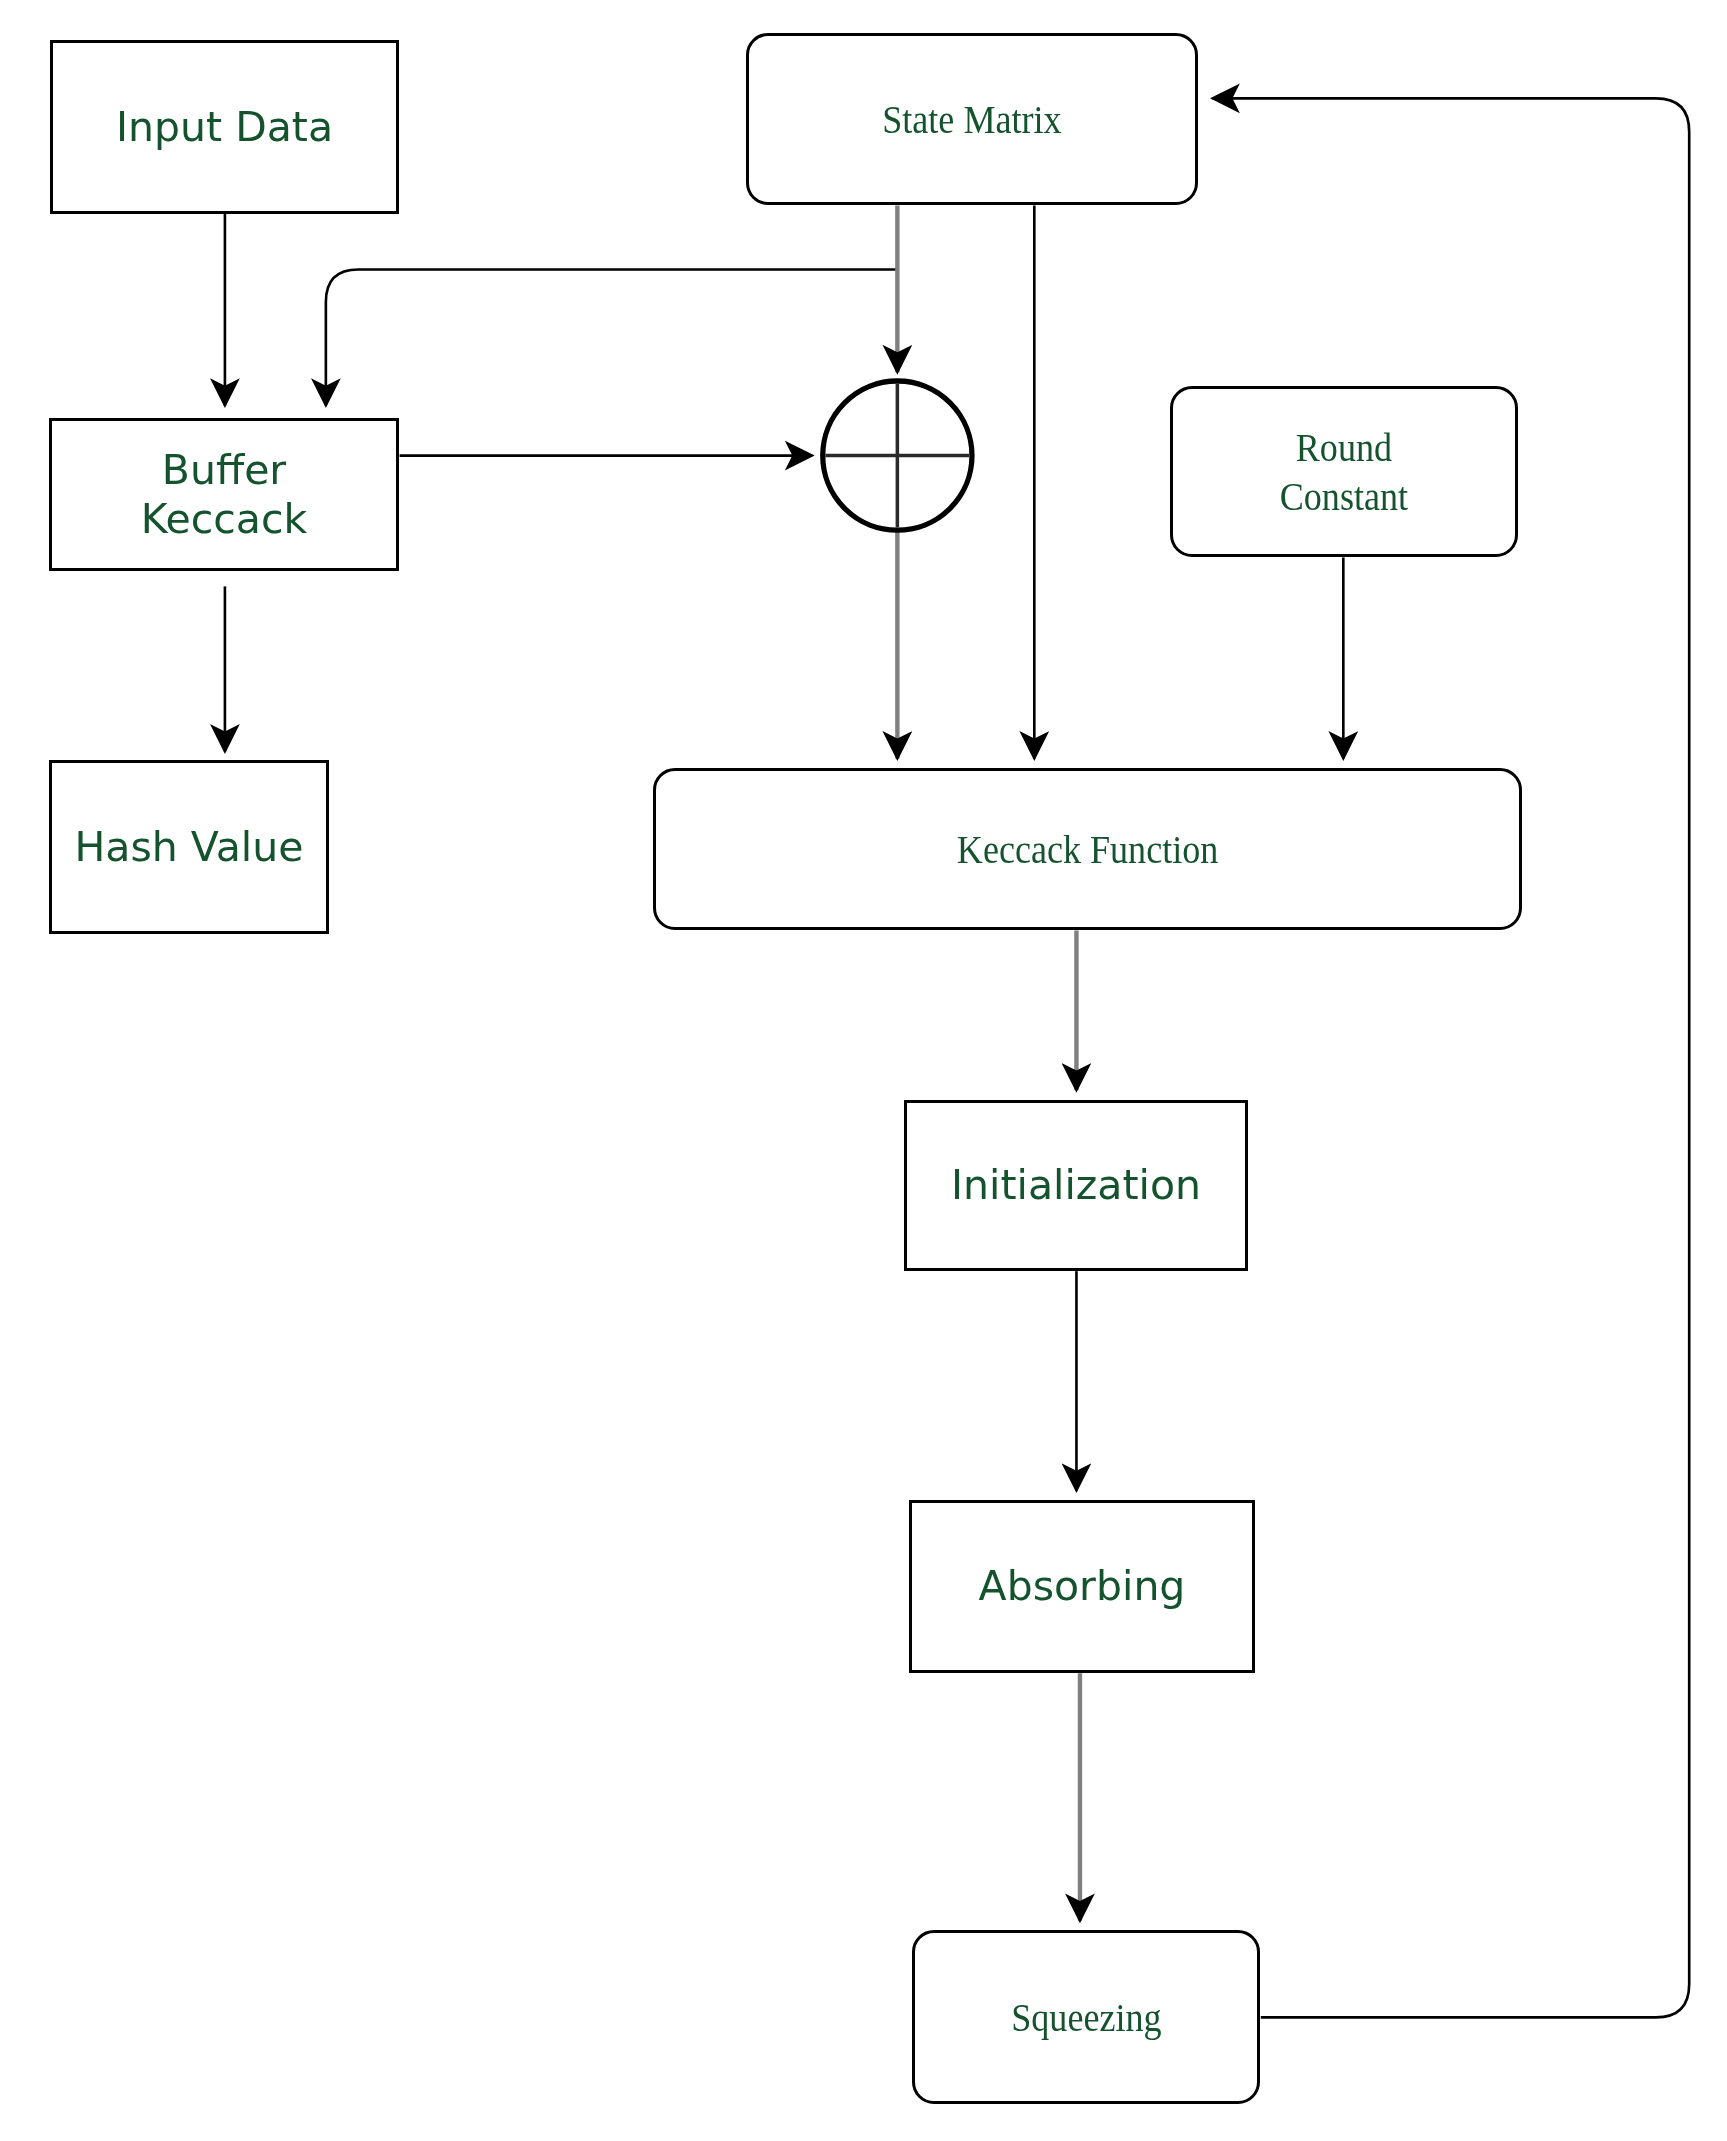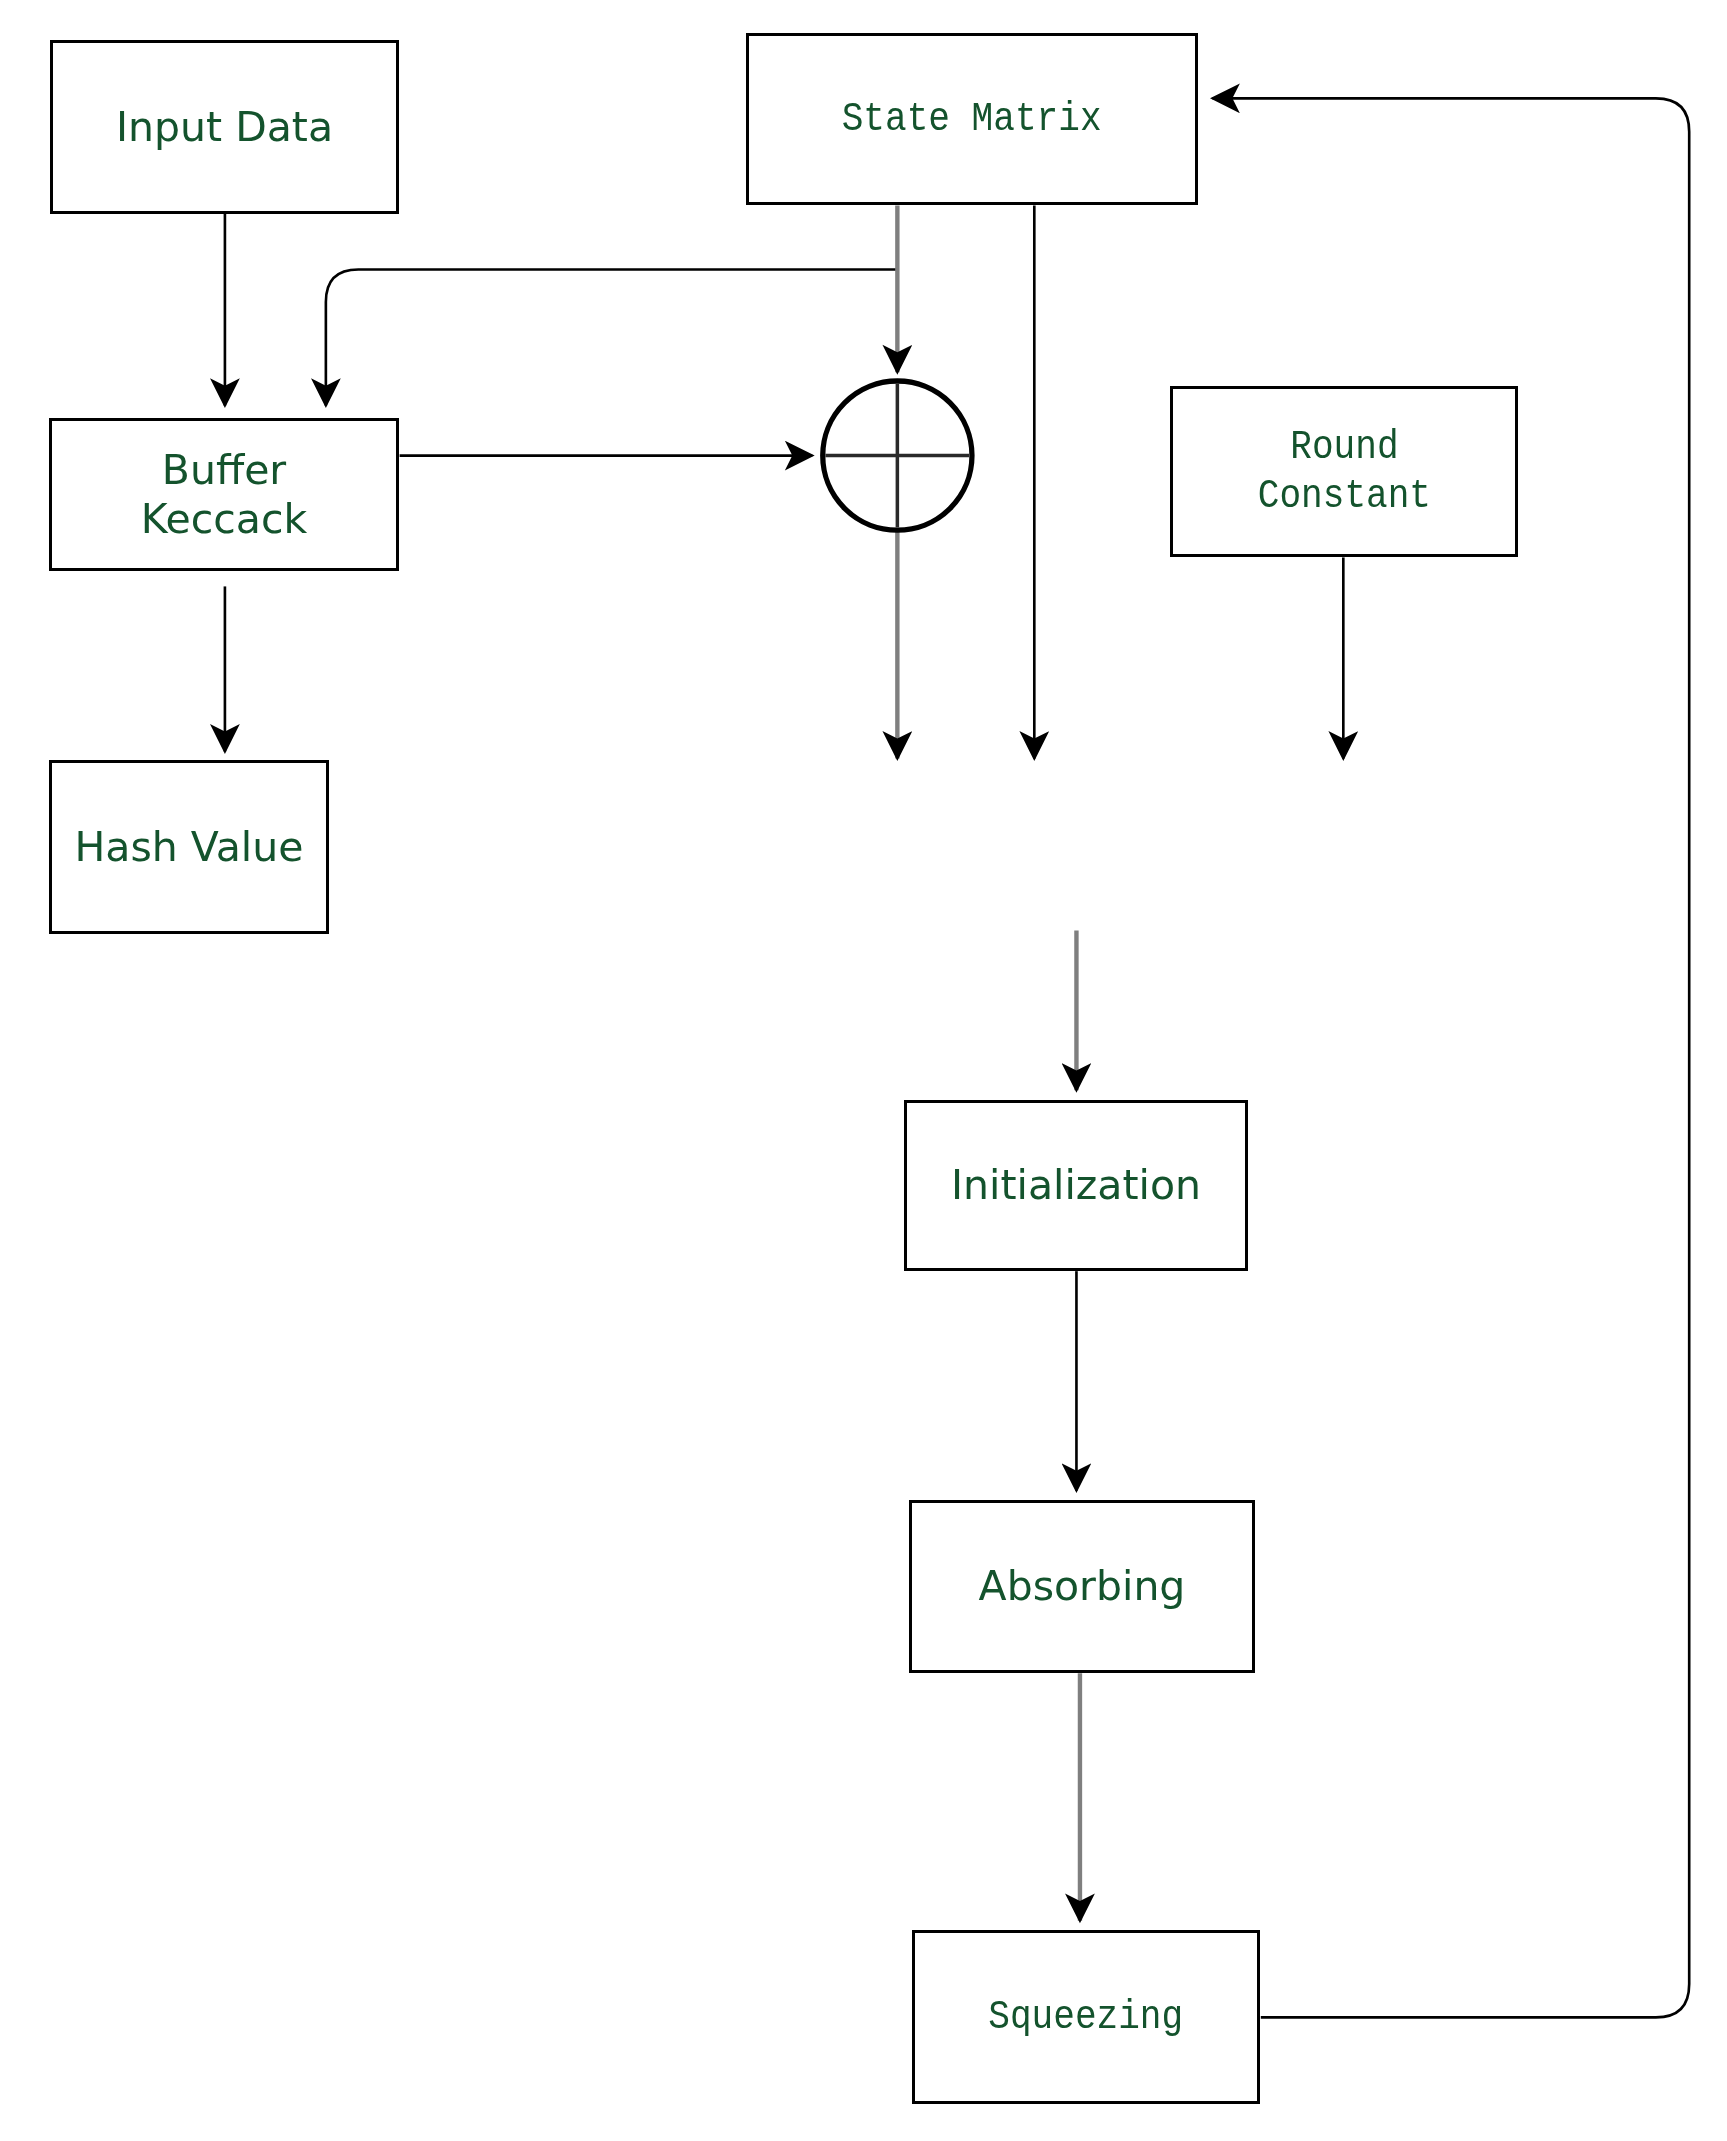--- a/index.html
+++ b/index.html
@@ -27,21 +27,21 @@
     background: #ffffff;
     border: 3.5px solid #000000;
     display: flex;
     align-items: center;
     justify-content: center;
     text-align: center;
     color: #14532d;
     font-size: 41px;
   }
   .wide { font-family: "DejaVu Sans", sans-serif; }
-  .narrow { font-family: Liberation Mono, monospace; }
+  .narrow { font-family: Liberation Serif, serif; border-radius: 22px; }
   .lbl { display: inline-block; line-height: 1.18; }
   .narrow .lbl { transform: scaleX(0.88); }
 
   #n-input    { left: 50px;   top: 40px;   width: 349px; height: 174px; }
   #n-state    { left: 746px;  top: 33px;   width: 452px; height: 172px; }
   #n-buffer   { left: 49px;   top: 418px;  width: 350px; height: 153px; }
   #n-round    { left: 1170px; top: 386px;  width: 348px; height: 171px; }
   #n-hash     { left: 49px;   top: 760px;  width: 280px; height: 174px; }
   #n-keccack  { left: 653px;  top: 768px;  width: 869px; height: 162px; }
   #n-init     { left: 904px; top: 1100px; width: 344px; height: 171px; }
@@ -105,20 +105,23 @@
 
   <div class="node narrow" id="n-round">
     <span class="lbl"><span>Round</span><br>
         <span>Constant</span></span>
   </div>
 
   <div class="node wide" id="n-hash">
     <span class="lbl">Hash Value</span>
   </div>
 
+  <div class="node narrow" id="n-keccack">
+    <span class="lbl">Keccack Function</span>
+  </div>
 
   <div class="node wide" id="n-init">
     <span class="lbl">Initialization</span>
   </div>
 
   <div class="node wide" id="n-absorb">
     <span class="lbl">Absorbing</span>
   </div>
 
   <div class="node narrow" id="n-squeeze">

